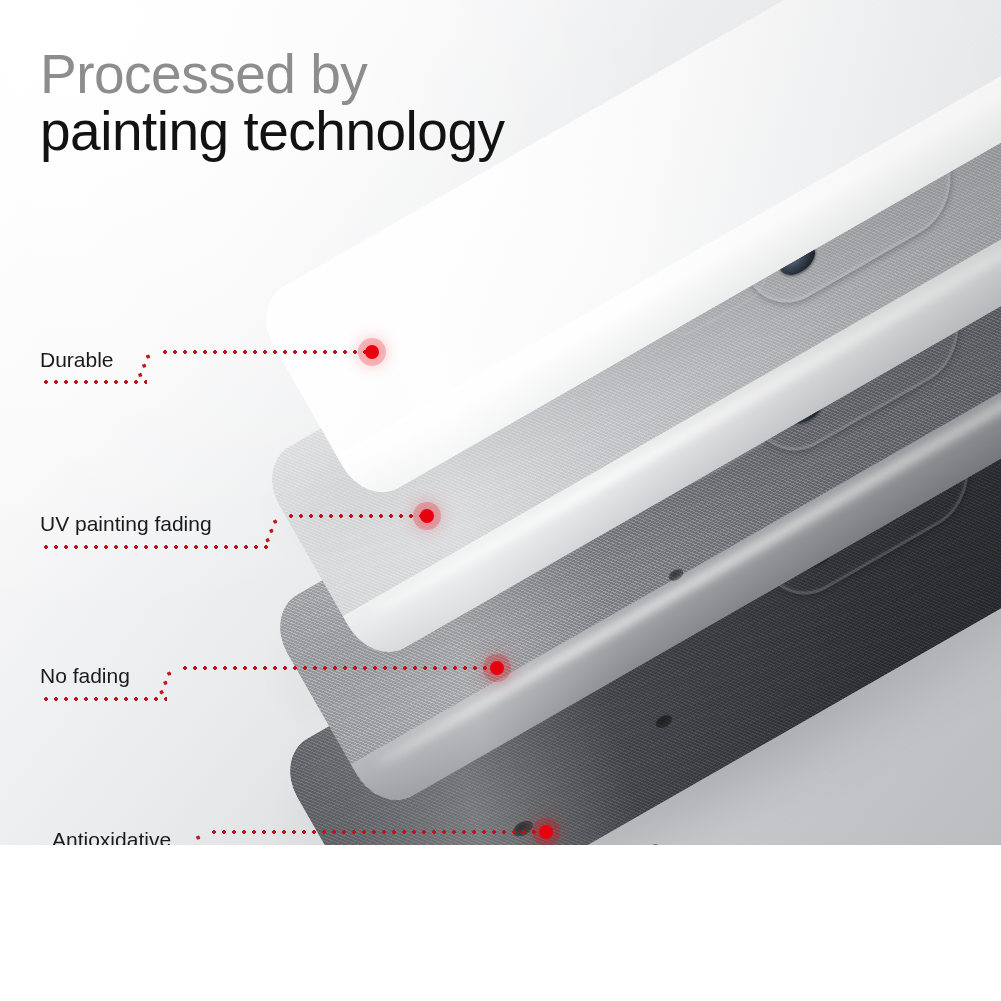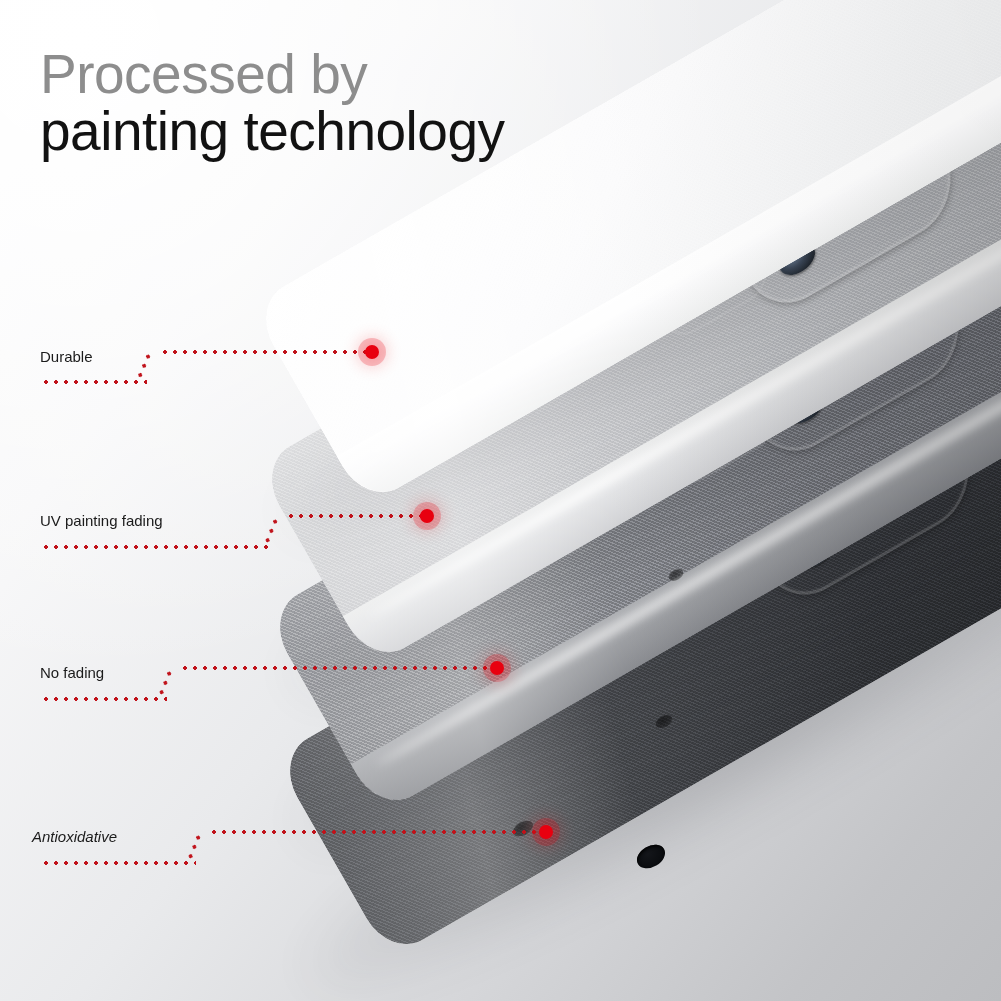--- a/index.html
+++ b/index.html
@@ -1,20 +1,20 @@
 <!DOCTYPE html>
 <html><head>
 <meta charset="utf-8">
 <style>
   html,body{margin:0;padding:0;background:#fff;}
   body{font-family:"Liberation Sans","DejaVu Sans",sans-serif;}
 
   #stage{
     position:relative;
-    width:1001px;height:1001px;
+    width:1001px;height:845px;
     overflow:hidden;
     background:
       radial-gradient(circle at 8% 4%, #ffffff 0%, rgba(255,255,255,0) 48%),
       linear-gradient(128deg, #fdfdfd 0%, #f7f7f8 24%, #e9eaec 48%, #d5d6d9 70%, #c3c4c7 88%, #bcbdc0 100%);
   }
 
   
   .headline{
     position:absolute;left:40px;top:46px;z-index:60;
     line-height:1.04;
@@ -147,21 +147,21 @@
     background:radial-gradient(ellipse at 45% 32%, #14161a 0%, #0b0d10 60%, #050607 100%);
     box-shadow:inset 0 2px 3px rgba(0,0,0,.85);
     transform:rotate(-30deg);
   }
 
   
   .callouts{position:absolute;inset:0;z-index:80;pointer-events:none;}
   .callout{position:absolute;pointer-events:auto;}
   .callout .label{
     position:absolute;left:0;top:0;
-    font-size:15px;color:#1b1b1b;white-space:nowrap;text-align:center;
+    font-size:21px;color:#1b1b1b;white-space:nowrap;text-align:center;
   }
   .dots-h{
     position:absolute;height:4px;
     background-image:radial-gradient(circle, #c0121a 1.7px, rgba(0,0,0,0) 1.9px);
     background-size:10px 4px;background-repeat:repeat-x;
   }
   .dots-diag{
     position:absolute;width:4px;
     background-image:radial-gradient(circle, #c0121a 1.7px, rgba(0,0,0,0) 1.9px);
     background-size:4px 10px;background-repeat:repeat-y;
@@ -288,21 +288,21 @@
 
     <div class="callout">
       <div class="label" style="left:40px;top:664px;">No fading</div>
       <div class="dots-h" style="left:41px;top:697px;width:126px;"></div>
       <div class="dots-diag" style="left:169px;top:669px;height:31px;transform:rotate(22deg);"></div>
       <div class="dots-h" style="left:180px;top:666px;width:312px;"></div>
       <div class="marker" style="left:490px;top:661px;"></div>
     </div>
 
     <div class="callout">
-      <div class="label" style="left:32px;top:828px;font-style:italic;">Antioxidative</div>
+      <div class="label" style="left:52px;top:828px;">Antioxidative</div>
       <div class="dots-h" style="left:41px;top:861px;width:155px;"></div>
       <div class="dots-diag" style="left:198px;top:833px;height:31px;transform:rotate(22deg);"></div>
       <div class="dots-h" style="left:209px;top:830px;width:332px;"></div>
       <div class="marker" style="left:539px;top:825px;"></div>
     </div>
 
   </div>
 
 </div>
 

